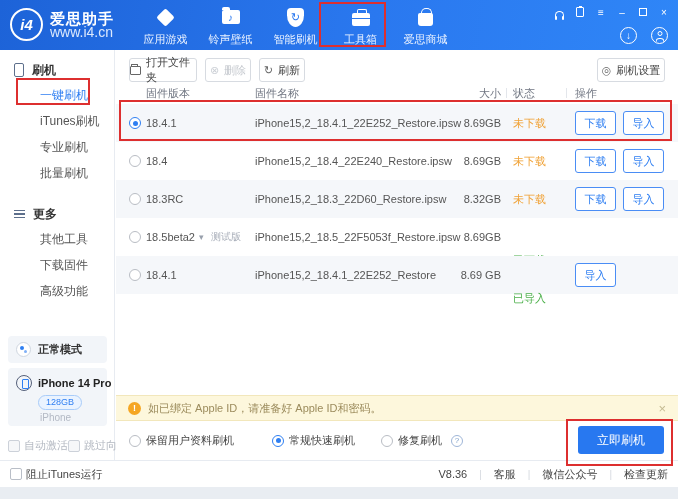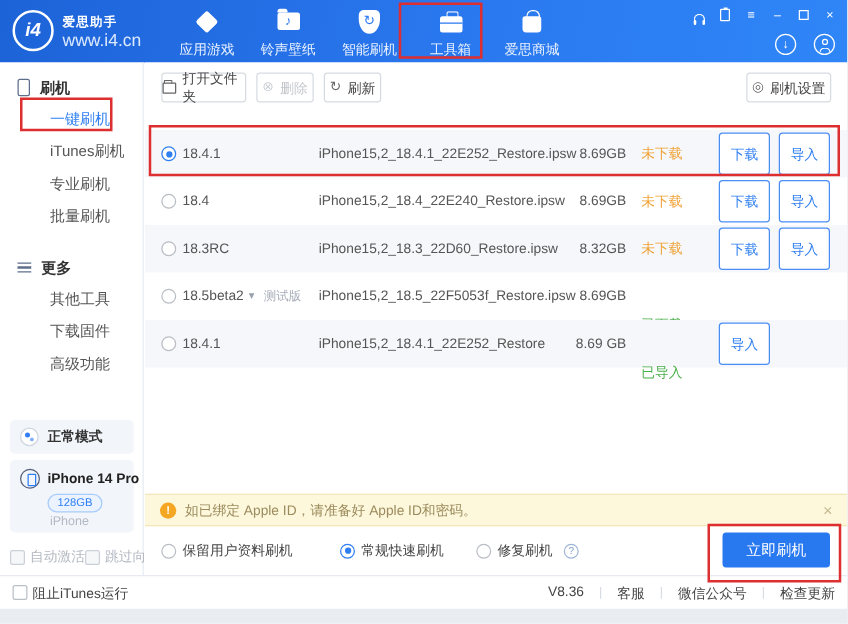--- a/index.html
+++ b/index.html
@@ -7,21 +7,21 @@
   body { font-family:"Liberation Sans","DejaVu Sans",sans-serif; }
   .window { position:relative; width:678px; height:499px; background:#fff; overflow:hidden; }
 
   
   .topbar { position:absolute; left:0; top:0; width:678px; height:50px;
     background:linear-gradient(100deg,#1d63d8 0%,#2a78ef 55%,#2f86f7 100%); }
   .logo { position:absolute; left:10px; top:8px; display:flex; align-items:center; gap:7px; }
   .logo-circle { width:33px; height:33px; border:2px solid #fff; border-radius:50%;
     display:flex; align-items:center; justify-content:center; color:#fff; font-weight:bold;
     font-size:15px; font-style:italic; }
-  .logo-name { color:#fff; font-size:10px; font-weight:bold; letter-spacing:1px; line-height:16px; }
+  .logo-name { color:#fff; font-size:15px; font-weight:bold; letter-spacing:1px; line-height:16px; }
   .logo-url { color:#dce9fd; font-size:14px; line-height:11px; }
   .nav { position:absolute; left:133px; top:6px; display:flex; }
   .nav-item { width:65px; display:flex; flex-direction:column; align-items:center; gap:4px; cursor:pointer; }
   .nav-item .nlabel { color:#eaf2ff; font-size:11px; white-space:nowrap; }
   .nicon { height:22px; width:22px; display:flex; align-items:center; justify-content:center; position:relative; }
   .i-phone { width:12px; height:19px; background:#fff; border-radius:3px; }
   .i-phone:after { content:""; position:absolute; bottom:4px; left:50%; transform:translateX(-50%);
     width:4px; height:1.5px; background:#2a78ef; border-radius:1px; }
   .i-cube { width:13px; height:13px; background:#fff; transform:rotate(45deg); border-radius:2px; }
   .i-folder-music { width:18px; height:14px; background:#fff; border-radius:2px; position:relative; }
@@ -119,21 +119,21 @@
   .radio { position:absolute; left:13px; width:12px; height:12px; border:1px solid #b9bdc4;
     border-radius:50%; background:#fff; }
   .radio.sel { border-color:#2f7ff2; }
   .radio.sel:before { content:""; position:absolute; top:2.5px; left:2.5px; width:5px; height:5px;
     background:#2f7ff2; border-radius:50%; }
   .caret { position:absolute; left:83px; color:#98a0ac; font-size:9px; }
   .beta-badge { position:absolute; left:95px; color:#a7adb8; font-size:10px;text-align:right; }
   .fstatus.warn { color:#f0a236; }
   .fstatus.ok { color:#4cb04a;margin-top:23px; }
   .factions { position:absolute; left:459px; display:flex; gap:7px; }
-  .abtn { width:41px; height:34px; border:1px solid #4a8df5; border-radius:3px; background:#fff;
+  .abtn { width:41px; height:24px; border:1px solid #4a8df5; border-radius:3px; background:#fff;
     color:#2f7ff2; font-size:11px; display:flex; align-items:center; justify-content:center; cursor:pointer; }
 
   
   .notice { position:absolute; left:0; top:345px; width:100%; height:26px; background:#fdf7dc;
     border-top:1px solid #f2e7bb; border-bottom:1px solid #f2e7bb; display:flex; align-items:center;
     padding:0 12px; gap:7px; }
   .warn-ic { width:13px; height:13px; background:#f5a623; border-radius:50%; color:#fff; font-size:9px;
     font-weight:bold; display:flex; align-items:center; justify-content:center; flex:none; }
   .notice-text { font-size:11px; color:#9c8c5d; flex:1; }
   .notice-close { color:#c5bb92; font-size:13px; cursor:pointer; }
@@ -298,20 +298,29 @@
       <div class="tbtn" style="left:143px; width:46px;">
         <span class="tic">↻</span>
         <span>刷新</span>
       </div>
       <div class="tbtn" style="right:13px; width:68px;">
         <span class="tic">◎</span>
         <span>刷机设置</span>
       </div>
     </div>
 
+    <div class="thead">
+      <span class="col-ver">固件版本</span>
+      <span class="col-name">固件名称</span>
+      <span class="col-size">大小</span>
+      <span class="tick" style="left:390px;"></span>
+      <span class="col-status">状态</span>
+      <span class="tick" style="left:450px;"></span>
+      <span class="col-act">操作</span>
+    </div>
 
     <div class="frow alt" style="top:54px;">
       <span class="radio sel"></span>
       <span class="col-ver">18.4.1</span>
       <span class="col-name">iPhone15,2_18.4.1_22E252_Restore.ipsw</span>
       <span class="col-size">8.69GB</span>
       <span class="col-status fstatus warn">未下载</span>
       <span class="factions">
         <span class="abtn">下载</span>
         <span class="abtn">导入</span>

